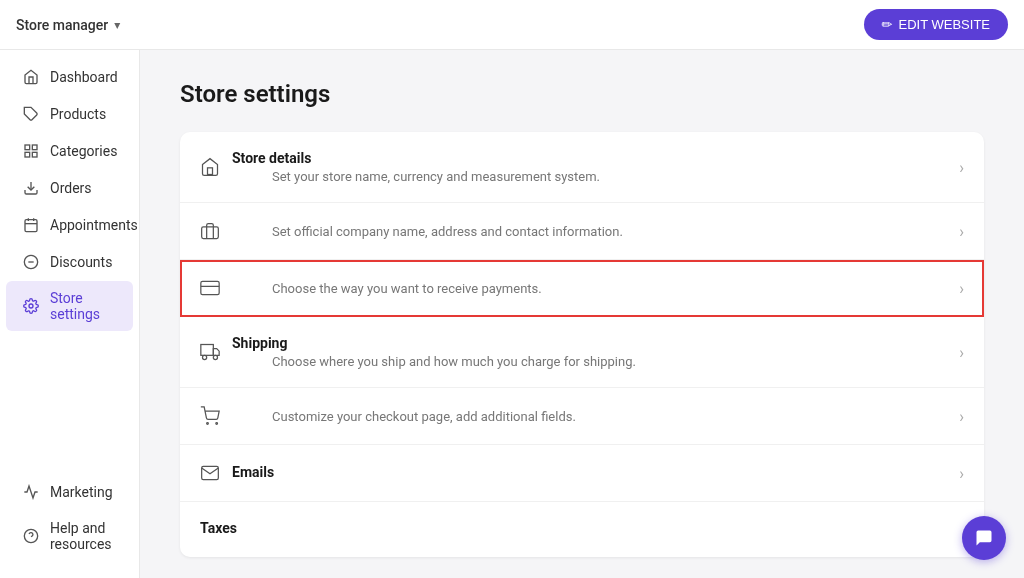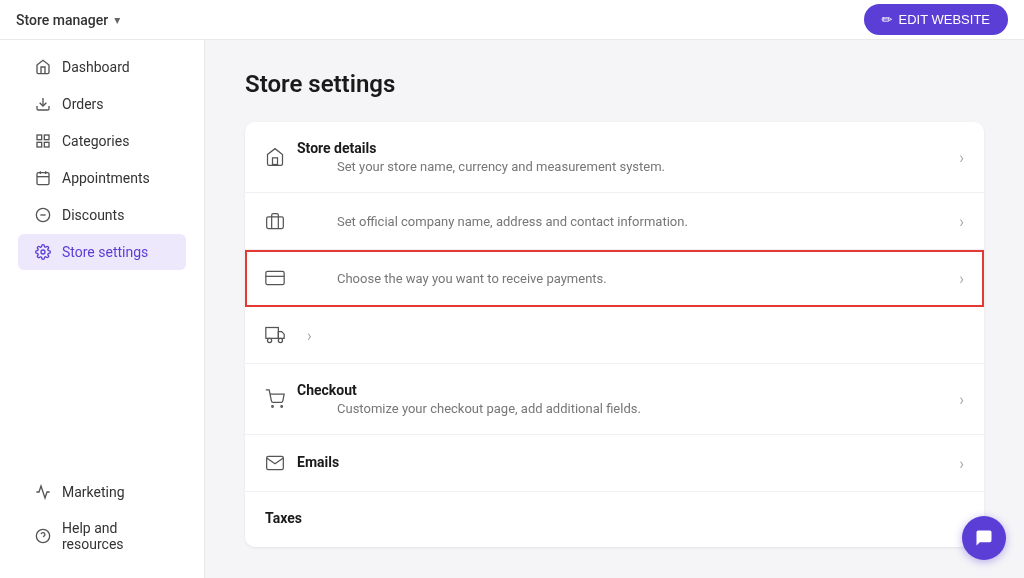--- a/index.html
+++ b/index.html
@@ -1,40 +1,40 @@
 <!DOCTYPE html>
 <html><head>
   <meta charset="utf-8">
   <style>
     * { box-sizing: border-box; margin: 0; padding: 0; }
     body { font-family: -apple-system, BlinkMacSystemFont, 'Segoe UI', Roboto, sans-serif; background: #f5f5f7; display: flex; flex-direction: column; height: 578px; width: 1024px; overflow: hidden; }
 
     
     .topbar {
       display: flex; align-items: center; justify-content: space-between;
-      background: #fff; height: 40px; padding: 0 16px;
+      background: #fff; height: 50px; padding: 0 16px;
       border-bottom: 1px solid #e8e8e8; flex-shrink: 0;
     }
     .topbar-left { display: flex; align-items: center; gap: 6px; cursor: pointer; }
     .topbar-left span { font-size: 14px; font-weight: 500; color: #333; }
     .topbar-left .chevron { font-size: 12px; color: #666; }
     .edit-website-btn {
       background: #5b3ed6; color: #fff; border: none; border-radius: 20px;
       padding: 8px 18px; font-size: 13px; font-weight: 500; cursor: pointer;
       display: flex; align-items: center; gap: 6px;
     }
 
     
     .layout { display: flex; flex: 1; overflow: hidden; }
 
     
     .sidebar {
-      width: 205px; background: #fff; border-right: 1px solid #e8e8e8;
+      width: 140px; background: #fff; border-right: 1px solid #e8e8e8;
       display: flex; flex-direction: column; flex-shrink: 0;
-      padding: 8px 12px;
+      padding: 8px 0;
     }
     .sidebar-main { flex: 1; }
     .sidebar-bottom { padding-bottom: 8px; }
 
     .sidebar-item {
       display: flex; align-items: center; gap: 10px;
       padding: 9px 16px; cursor: pointer; font-size: 14px; color: #333;
       border-radius: 6px; margin: 1px 6px;
     }
     .sidebar-item.active { background: #ede8fb; color: #5b3ed6; }
@@ -99,47 +99,56 @@
       <div class="sidebar-item">
         <span class="sidebar-icon">
           <svg width="16" height="16" viewBox="0 0 24 24" fill="none" stroke="currentColor" stroke-width="2">
               <path d="M3 9l9-7 9 7v11a2 2 0 0 1-2 2H5a2 2 0 0 1-2-2z"></path>
               <polyline points="9 22 9 12 15 12 15 22"></polyline>
             </svg>
         </span>
         <span>Dashboard</span>
       </div>
 
-
-      <div class="sidebar-item">
-        <span class="sidebar-icon">
-          <svg width="16" height="16" viewBox="0 0 24 24" fill="none" stroke="currentColor" stroke-width="2">
-              <path d="M21 15v4a2 2 0 0 1-2 2H5a2 2 0 0 1-2-2v-4"></path>
-              <polyline points="7 10 12 15 17 10"></polyline>
-              <line x1="12" y1="15" x2="12" y2="3"></line>
-            </svg>
-        </span>
-        <span>Orders</span>
+      <div class="sidebar-item">
+        <span class="sidebar-icon">
+          <svg width="16" height="16" viewBox="0 0 24 24" fill="none" stroke="currentColor" stroke-width="2">
+              <path d="M20.59 13.41l-7.17 7.17a2 2 0 0 1-2.83 0L2 12V2h10l8.59 8.59a2 2 0 0 1 0 2.82z"></path>
+              <line x1="7" y1="7" x2="7.01" y2="7"></line>
+            </svg>
+        </span>
+        <span>Products</span>
       </div>
 
       <div class="sidebar-item">
         <span class="sidebar-icon">
           <svg width="16" height="16" viewBox="0 0 24 24" fill="none" stroke="currentColor" stroke-width="2">
               <rect x="3" y="3" width="7" height="7"></rect>
               <rect x="14" y="3" width="7" height="7"></rect>
               <rect x="14" y="14" width="7" height="7"></rect>
               <rect x="3" y="14" width="7" height="7"></rect>
             </svg>
         </span>
         <span>Categories</span>
       </div>
 
       <div class="sidebar-item">
         <span class="sidebar-icon">
           <svg width="16" height="16" viewBox="0 0 24 24" fill="none" stroke="currentColor" stroke-width="2">
+              <path d="M21 15v4a2 2 0 0 1-2 2H5a2 2 0 0 1-2-2v-4"></path>
+              <polyline points="7 10 12 15 17 10"></polyline>
+              <line x1="12" y1="15" x2="12" y2="3"></line>
+            </svg>
+        </span>
+        <span>Orders</span>
+      </div>
+
+      <div class="sidebar-item">
+        <span class="sidebar-icon">
+          <svg width="16" height="16" viewBox="0 0 24 24" fill="none" stroke="currentColor" stroke-width="2">
               <rect x="3" y="4" width="18" height="18" rx="2" ry="2"></rect>
               <line x1="16" y1="2" x2="16" y2="6"></line>
               <line x1="8" y1="2" x2="8" y2="6"></line>
               <line x1="3" y1="10" x2="21" y2="10"></line>
             </svg>
         </span>
         <span>Appointments</span>
       </div>
 
       <div class="sidebar-item">
@@ -234,33 +243,36 @@
 
       <div class="settings-item">
         <div class="settings-item-icon">
           <svg width="20" height="20" viewBox="0 0 24 24" fill="none" stroke="#555" stroke-width="1.5">
               <rect x="1" y="3" width="15" height="13"></rect>
               <polygon points="16 8 20 8 23 11 23 16 16 16 16 8"></polygon>
               <circle cx="5.5" cy="18.5" r="2.5"></circle>
               <circle cx="18.5" cy="18.5" r="2.5"></circle>
             </svg>
         </div>
+        <div class="settings-item-content">
+          <div class="settings-item-title">Shipping</div>
+          <div class="settings-item-desc">Choose where you ship and how much you charge for shipping.</div>
+        </div>
         <span class="settings-item-chevron">›</span>
       </div>
 
       <div class="settings-item">
         <div class="settings-item-icon">
           <svg width="20" height="20" viewBox="0 0 24 24" fill="none" stroke="#555" stroke-width="1.5">
               <circle cx="9" cy="21" r="1"></circle>
               <circle cx="20" cy="21" r="1"></circle>
               <path d="M1 1h4l2.68 13.39a2 2 0 0 0 2 1.61h9.72a2 2 0 0 0 2-1.61L23 6H6"></path>
             </svg>
         </div>
         <div class="settings-item-content">
-          <div class="settings-item-title">Checkout</div>
           <div class="settings-item-desc">Customize your checkout page, add additional fields.</div>
         </div>
         <span class="settings-item-chevron">›</span>
       </div>
 
       <div class="settings-item">
         <div class="settings-item-icon">
           <svg width="20" height="20" viewBox="0 0 24 24" fill="none" stroke="#555" stroke-width="1.5">
               <path d="M4 4h16c1.1 0 2 .9 2 2v12c0 1.1-.9 2-2 2H4c-1.1 0-2-.9-2-2V6c0-1.1.9-2 2-2z"></path>
               <polyline points="22,6 12,13 2,6"></polyline>

